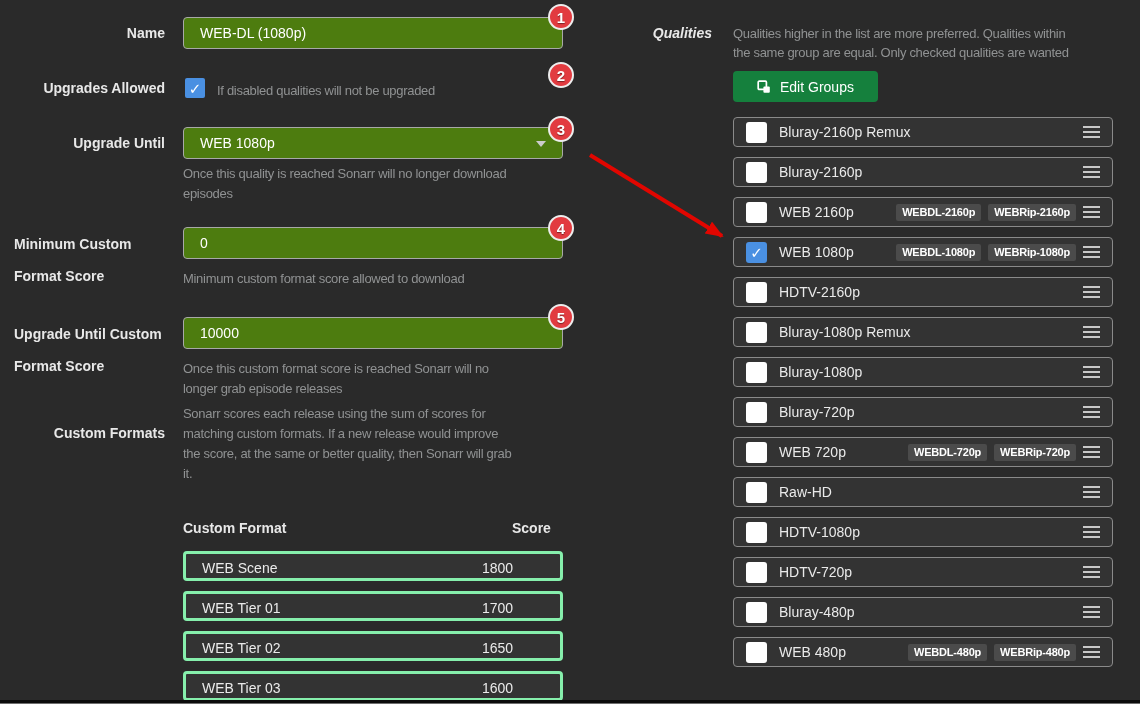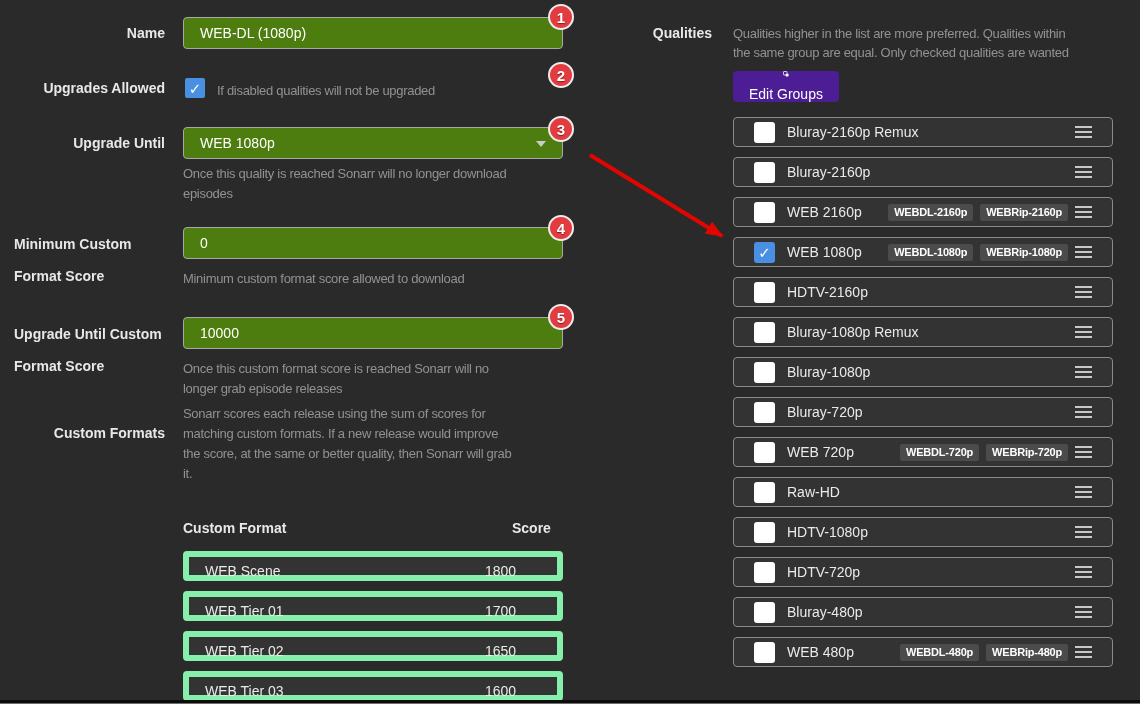--- a/index.html
+++ b/index.html
@@ -18,21 +18,21 @@
     position:absolute; left:0; width:165px;
     text-align:right; font-weight:700; color:#e8e8e8;
     font-size:14px; line-height:16px;
   }
   .form-label.two-line {
     left:14px; width:175px; text-align:left;
     white-space:pre-line; line-height:32px;
   }
   .q-label-col {
     position:absolute; left:547px; width:165px; top:25px;
-    text-align:right; font-weight:700; color:#e8e8e8; line-height:16px;
+    text-align:right; font-weight:700; color:#e8e8e8; line-height:16px;font-style:italic;
   }
 
   
   .help {
     position:absolute; color:#909293; font-size:13px;
     letter-spacing:-0.3px; white-space:pre-line; line-height:20px;
   }
 
   
   .text-input, .select-input {
@@ -55,37 +55,37 @@
   .checkbox .check { visibility:hidden; color:#fff; font-size:15px; font-weight:700; line-height:1; }
   .checkbox.checked { background:#4a90e2; }
   .checkbox.checked .check { visibility:visible; }
   #upgrades-checkbox { position:absolute; left:185px; top:78px; width:20px; height:20px; border-radius:2px; }
 
   
   .cf-header { position:absolute; font-weight:700; color:#e8e8e8; }
   #cf-rows { position:absolute; left:183px; top:551px; width:380px; }
   .cf-row {
     position:relative; width:380px; height:30px; margin-bottom:10px;
-    background:#333333; border:6px solid #86efac; border-radius:4px;
+    background:#333333; border:3px solid #86efac; border-radius:4px;
     line-height:28px; color:#eaeaea;
   }
   .cf-name { position:absolute; left:16px; }
   .cf-score { position:absolute; left:296px; }
 
   
   #edit-groups-btn {
     position:absolute; left:733px; top:71px; height:31px;
     display:inline-flex; align-items:center; gap:9px;
-    background:#4c1d95; color:#fff; border:none; border-radius:4px;
-    padding:0 16px; font-size:14px; font-family:inherit; cursor:pointer;flex-direction:column;
+    background:#15803d; color:#fff; border:none; border-radius:4px;
+    padding:0 24px; font-size:14px; font-family:inherit; cursor:pointer;
   }
   #quality-list { position:absolute; left:733px; top:117px; width:380px; }
   .q-row {
     display:flex; align-items:center;
-    width:380px; height:30px; margin-bottom:10px; padding:0 20px;
+    width:380px; height:30px; margin-bottom:10px; padding:0 12px;
     background:#333333; border:1px solid #8a8a8a; border-radius:4px;
   }
   .q-row .q-name { margin-left:12px; color:#eaeaea; }
   .q-spacer { flex:1; }
   .tags { display:flex; align-items:center; }
   .tag {
     background:#4b4b4b; color:#fff; font-size:11px; font-weight:700;
     border-radius:2px; padding:2px 6px; margin-right:7px; line-height:13px;
     letter-spacing:-0.2px;
   }

